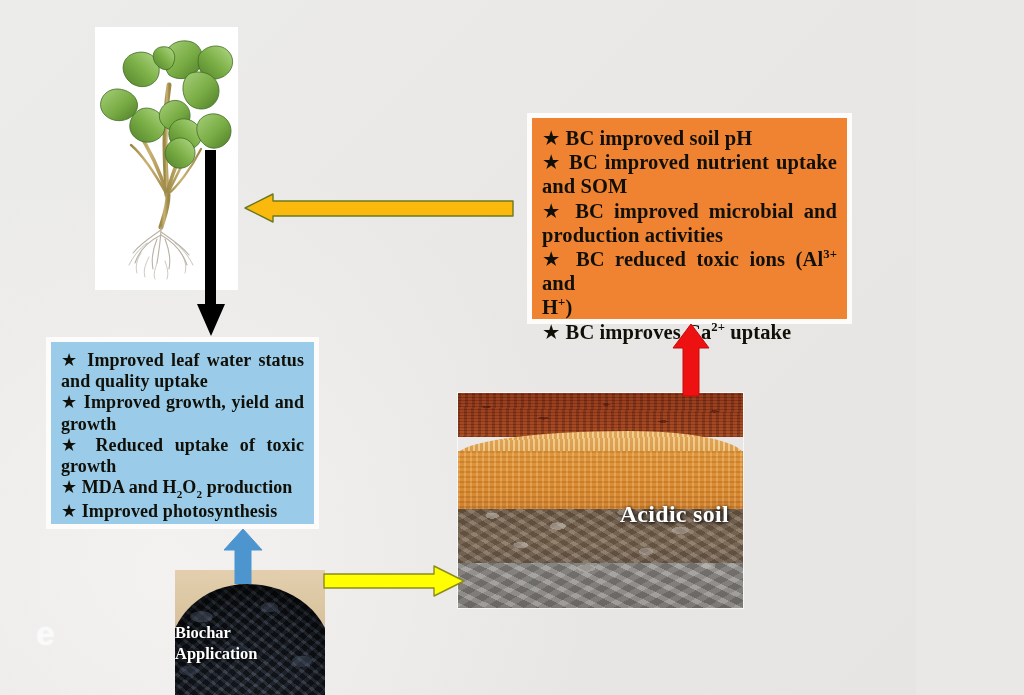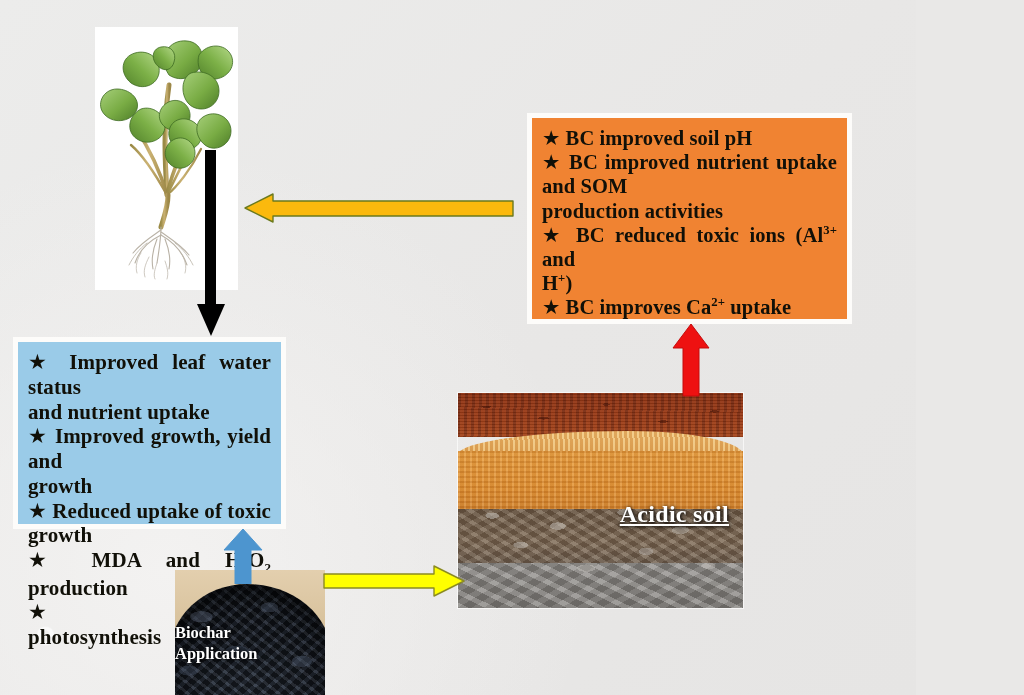--- a/index.html
+++ b/index.html
@@ -55,26 +55,26 @@
 
   #orange-box {
     left: 527px;
     top: 113px;
     width: 325px;
     height: 211px;
     background: #f08332;
     font-size: 20.5px;
   }
   #blue-box {
-    left: 13px;
+    left: 46px;
     top: 337px;
     width: 273px;
     height: 192px;
     background: #9acbe8;
-    font-size: 21px;
+    font-size: 18px;
   }
 
   
   #plant-card {
     position: absolute;
     left: 95px;
     top: 27px;
     width: 143px;
     height: 263px;
     background: #ffffff;
@@ -152,21 +152,20 @@
   #soil-label {
     position: absolute;
     left: 0; right: 14px;
     top: 108px;
     text-align: right;
     color: #ffffff;
     font-size: 24px;
     font-weight: bold;
     text-shadow: 1px 1px 3px rgba(0,0,0,0.75), 0 0 5px rgba(0,0,0,0.5);
     letter-spacing: 0.3px;
-    text-decoration: underline;
   }
 
   
   #biochar-image {
     position: absolute;
     left: 175px;
     top: 570px;
     width: 150px;
     height: 125px;
     overflow: hidden;
@@ -294,39 +293,42 @@
   </svg>
 
   <div class="infobox" id="orange-box">
     <span class="line">
       <span class="star">★</span> BC improved soil pH
     </span>
     <span class="line just">
       <span class="star">★</span> BC improved nutrient uptake
     </span>
     <span class="line">and SOM</span>
+    <span class="line just">
+      <span class="star">★</span> BC improved microbial and
+    </span>
     <span class="line">production activities</span>
     <span class="line">
       <span class="star">★</span> BC reduced toxic ions (Al<sup>3+</sup> and
     </span>
     <span class="line">H<sup>+</sup>)</span>
     <span class="line">
       <span class="star">★</span> BC improves Ca<sup>2+</sup> uptake
     </span>
   </div>
 
   <svg class="arrow" style="left:243px; top:192px;" width="272" height="32" viewBox="0 0 272 32">
     <polygon points="2,16 30,2 30,9 270,9 270,24 30,24 30,30" fill="#fbb90d" stroke="#6b7a1e" stroke-width="1.4" stroke-linejoin="round"></polygon>
   </svg>
 
   <div class="infobox" id="blue-box">
     <span class="line just">
       <span class="star">★</span> Improved leaf water status
     </span>
-    <span class="line">and nutrient uptake</span>
+    <span class="line">and quality uptake</span>
     <span class="line just">
       <span class="star">★</span> Improved growth, yield and
     </span>
     <span class="line">growth</span>
     <span class="line just">
       <span class="star">★</span> Reduced uptake of toxic
     </span>
     <span class="line">growth</span>
     <span class="line">
       <span class="star">★</span> MDA and H<sub>2</sub>O<sub>2</sub> production

